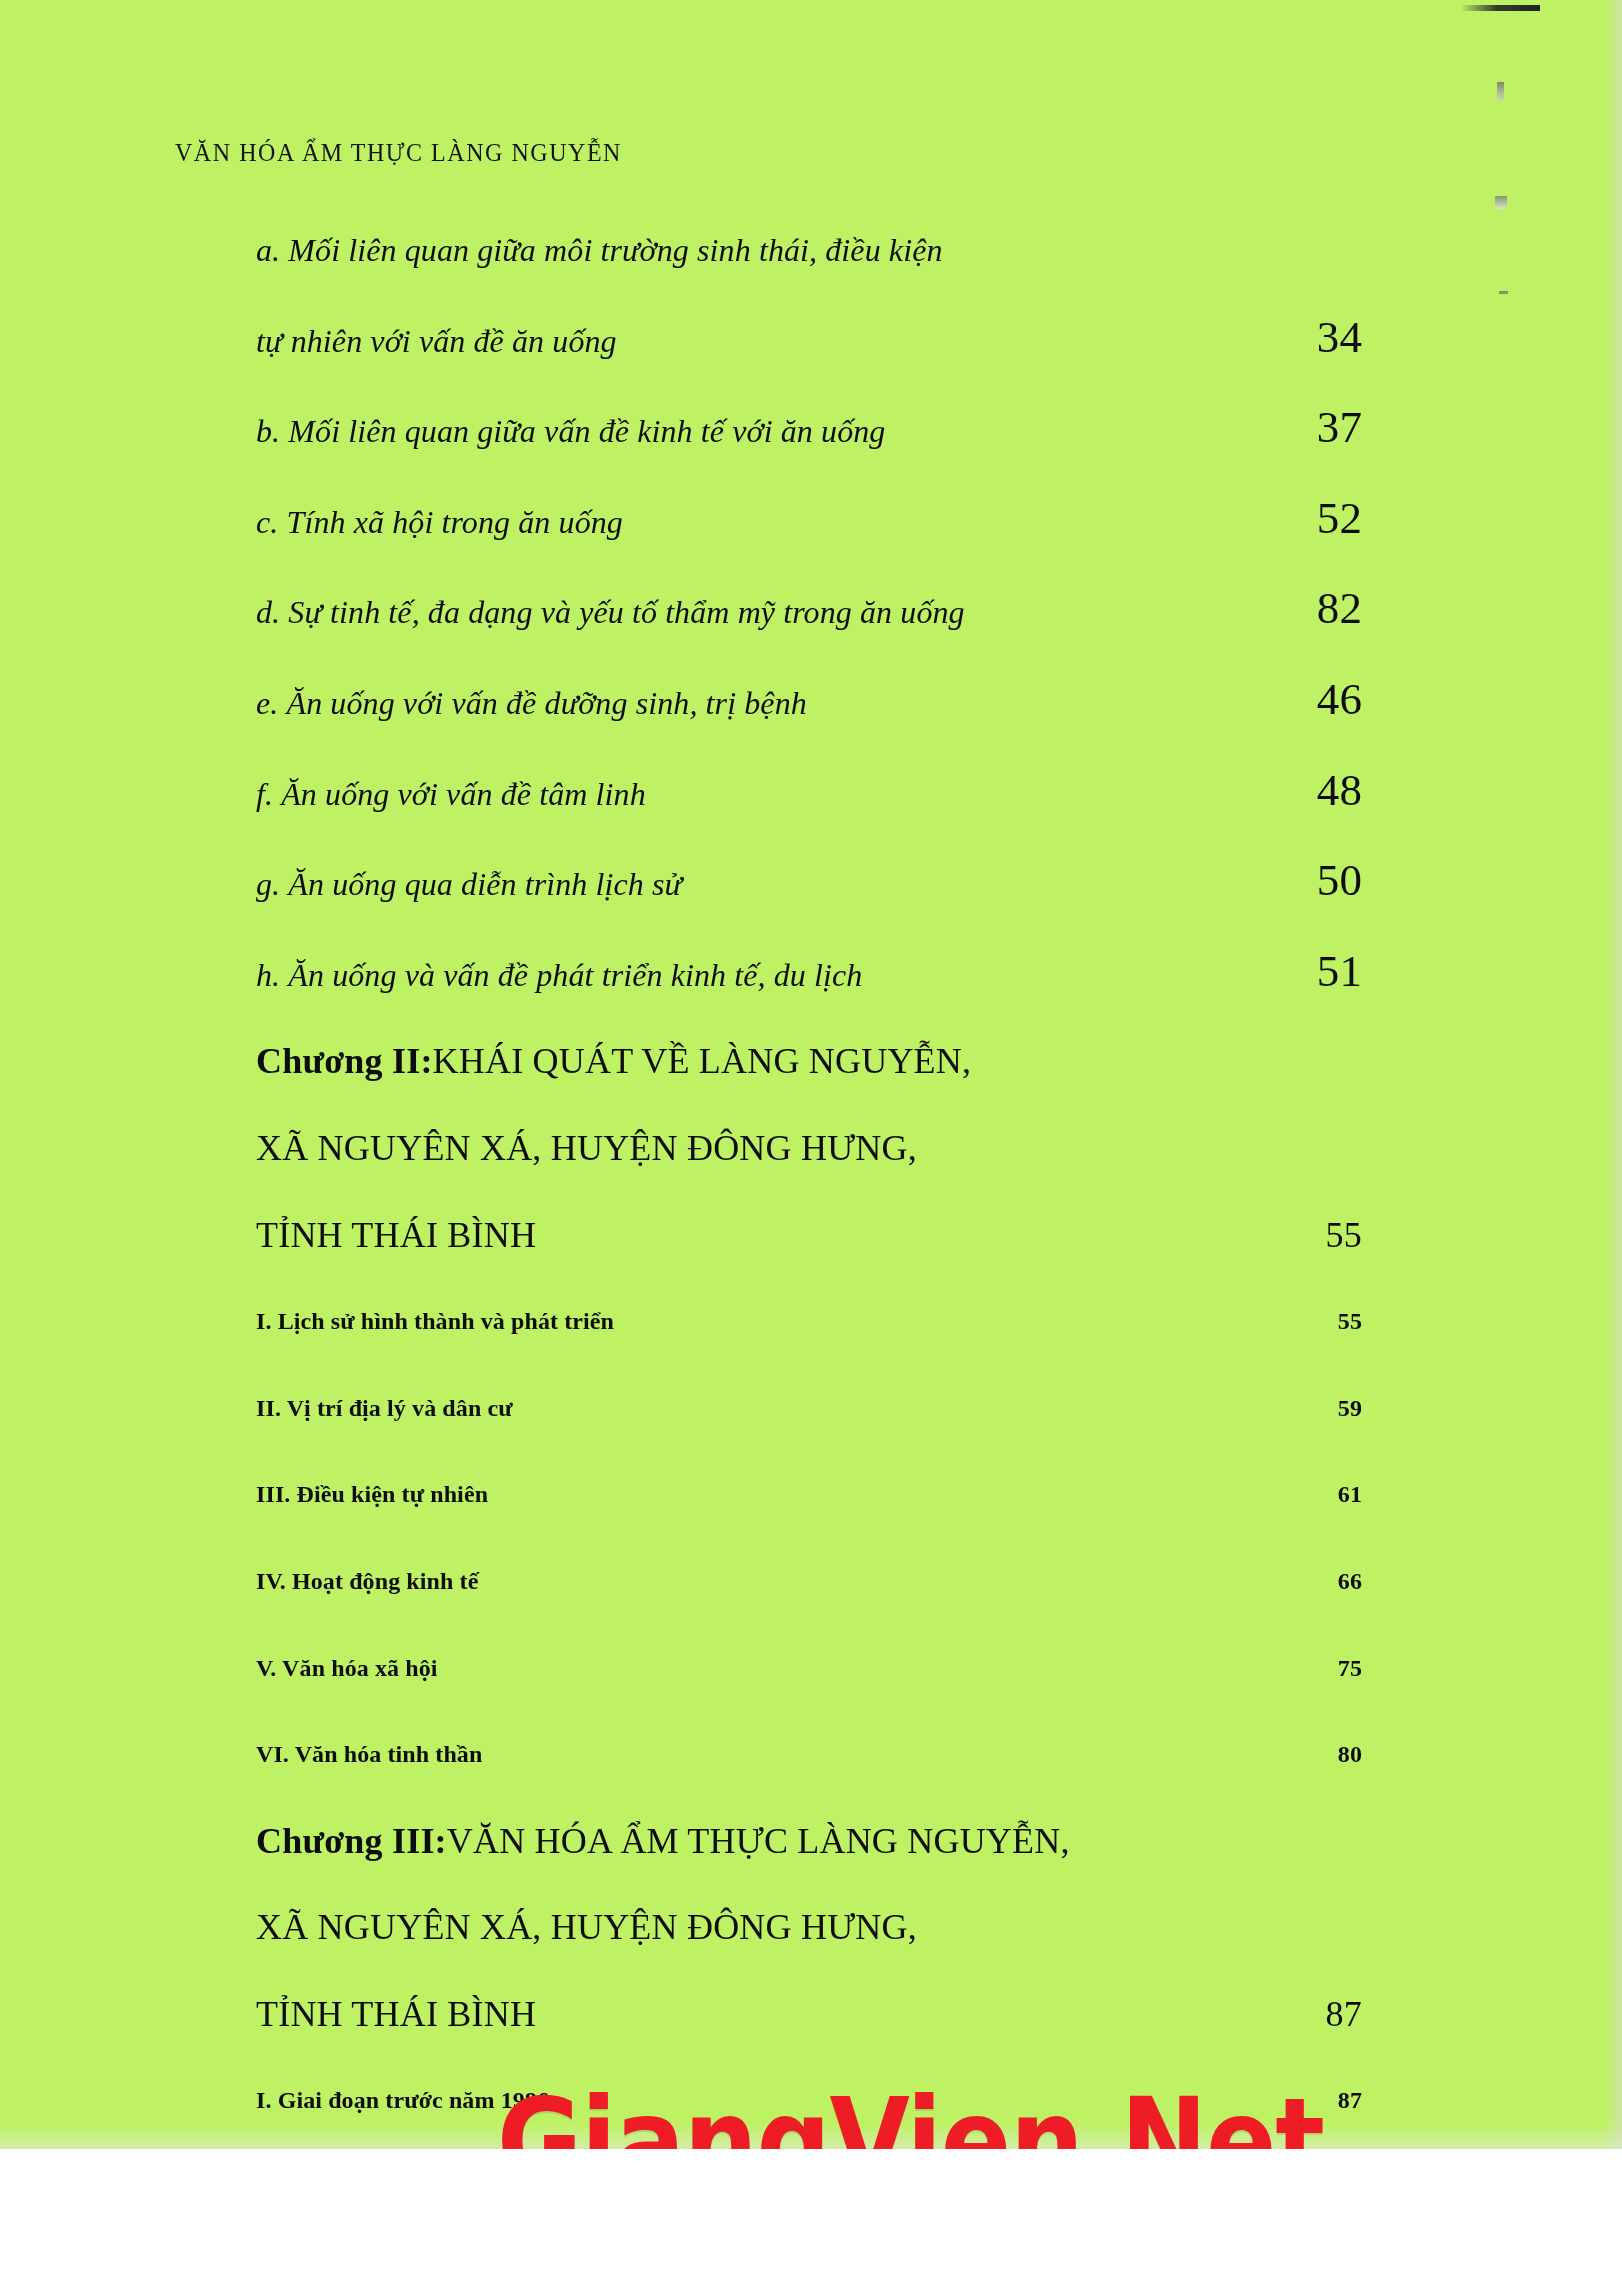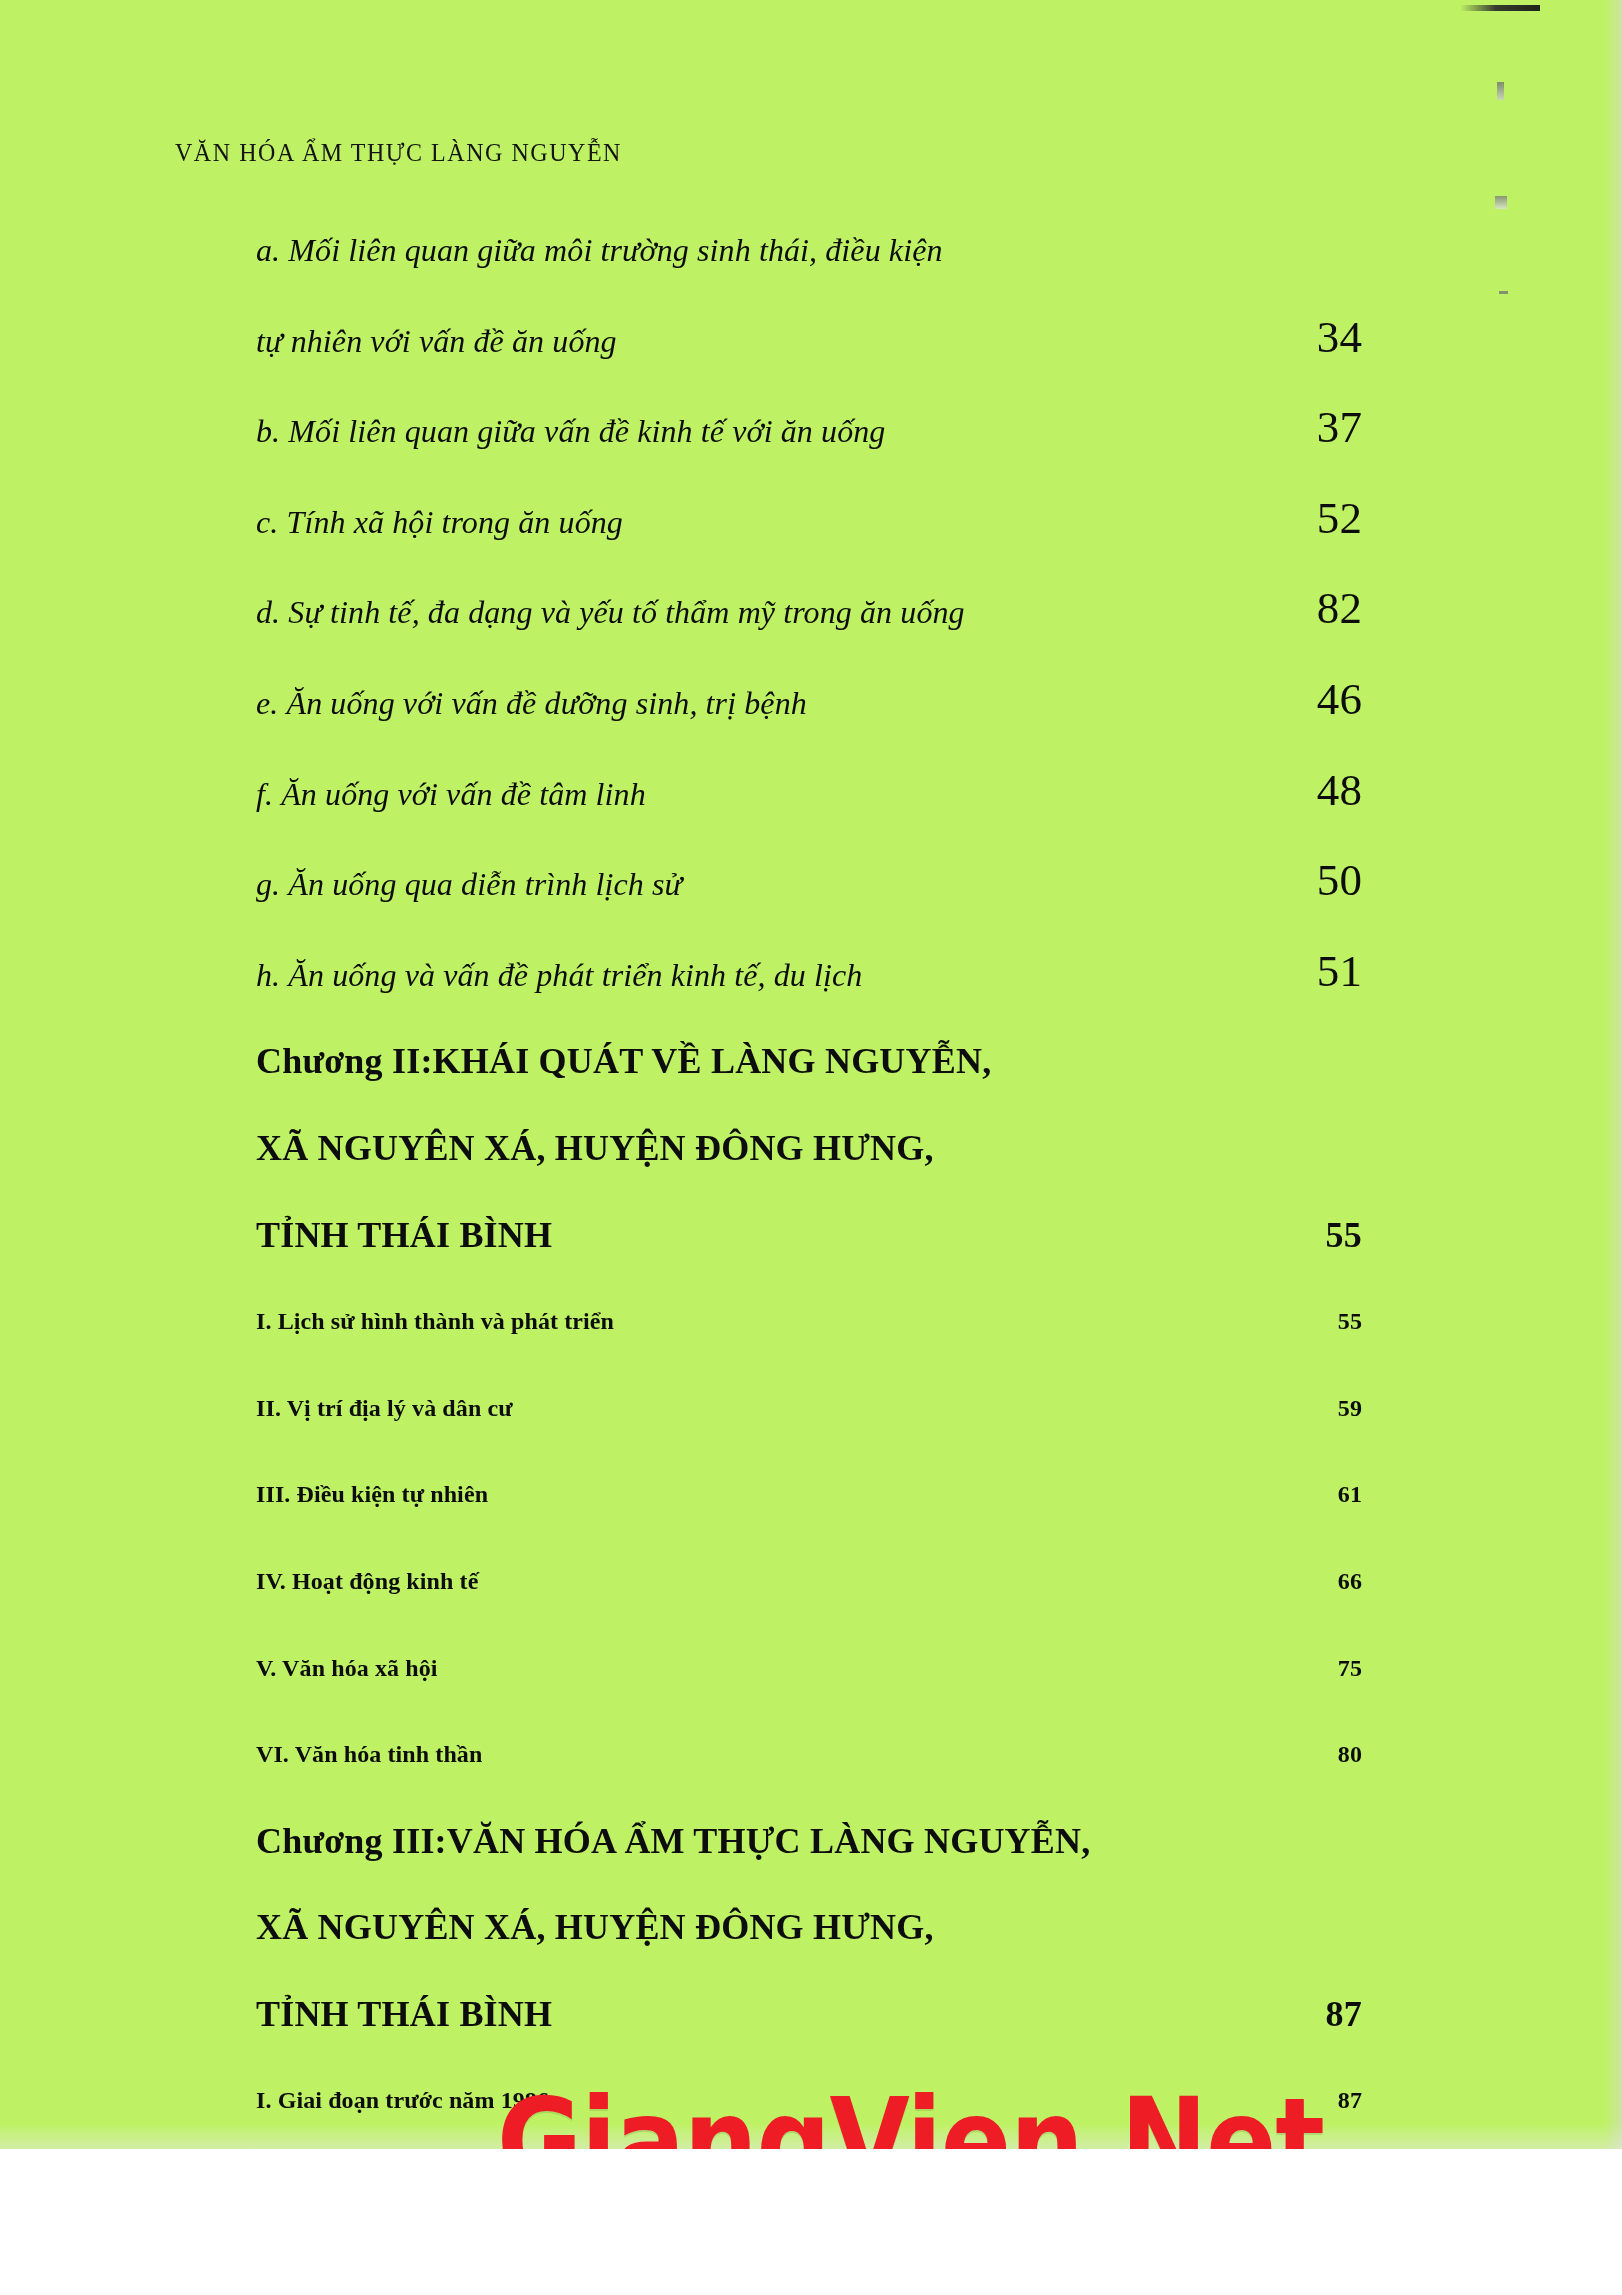--- a/index.html
+++ b/index.html
@@ -126,21 +126,21 @@
   }
   .bold .leader { font-weight: 700; }
 
   
   .chap-line {
     font-size: 36px;
     line-height: 84px;
     letter-spacing: 0.2px;
   }
   .chap-label { font-weight: 700; }
-  .chap-caps  { font-weight: 700; }
+  .chap-caps  { font-weight: 400; }
 
   
   .folio {
     position: absolute;
     left: 156px;
     top: 2189px;
     font-size: 28px;
     color: #141414;
   }
 

